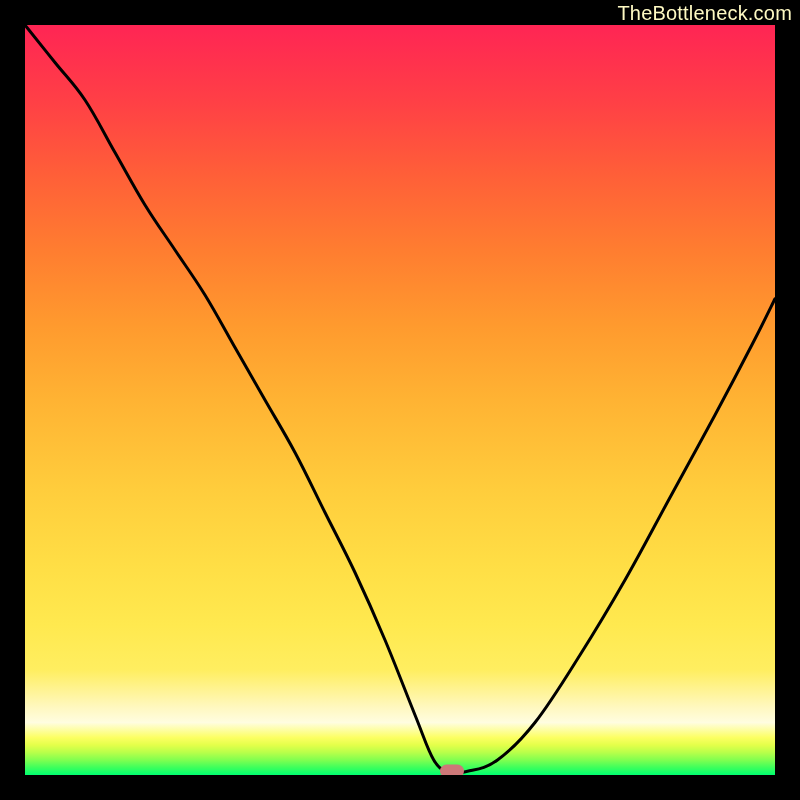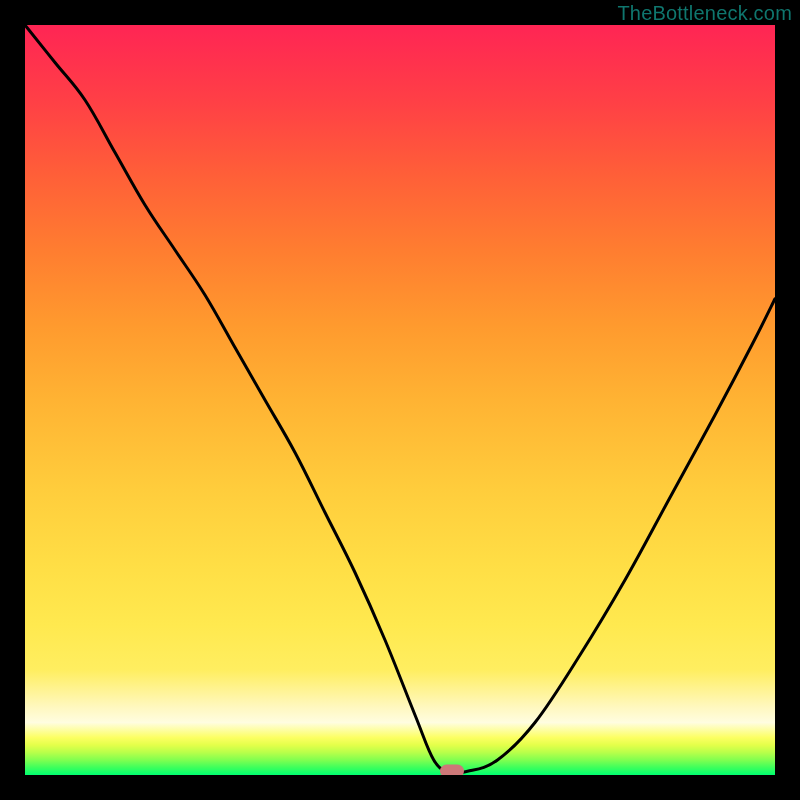--- a/index.html
+++ b/index.html
@@ -74,21 +74,21 @@
     position: absolute;
     width: 24px;
     height: 13px;
     border-radius: 7px;
     transform: translate(-50%, -50%);
   }
   .watermark {
     position: absolute;
     top: 2px;
     right: 8px;
-    color: #0f766e;
+    color: #fef9c3;
     font-size: 20px;
     font-weight: 500;
     letter-spacing: 0.2px;
     user-select: none;
     margin-left: 17px;
   }
 </style>
 </head>
 <body>
 

